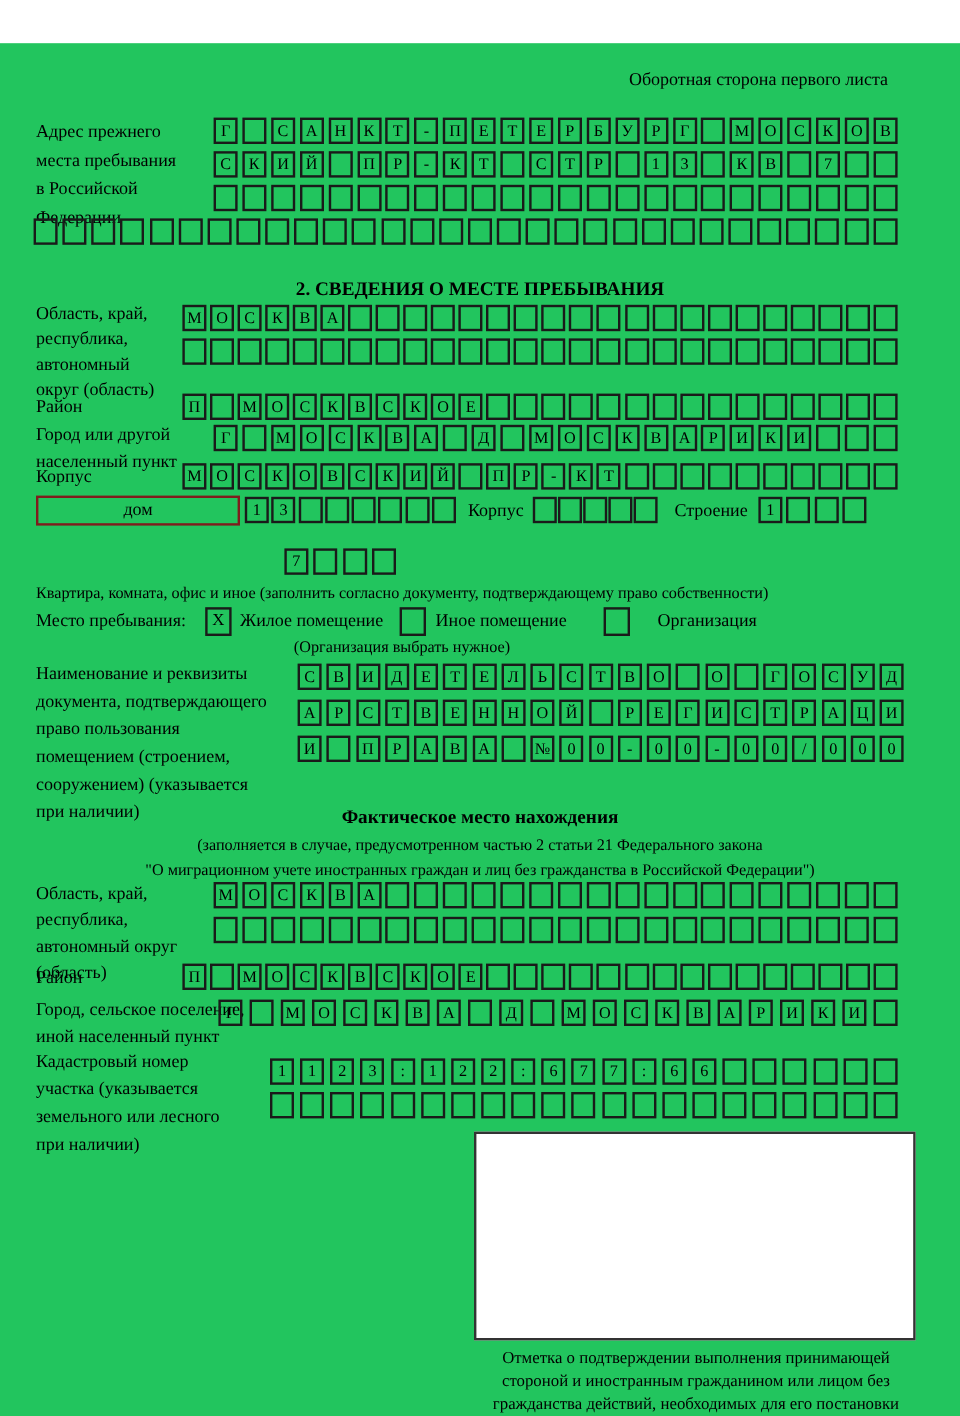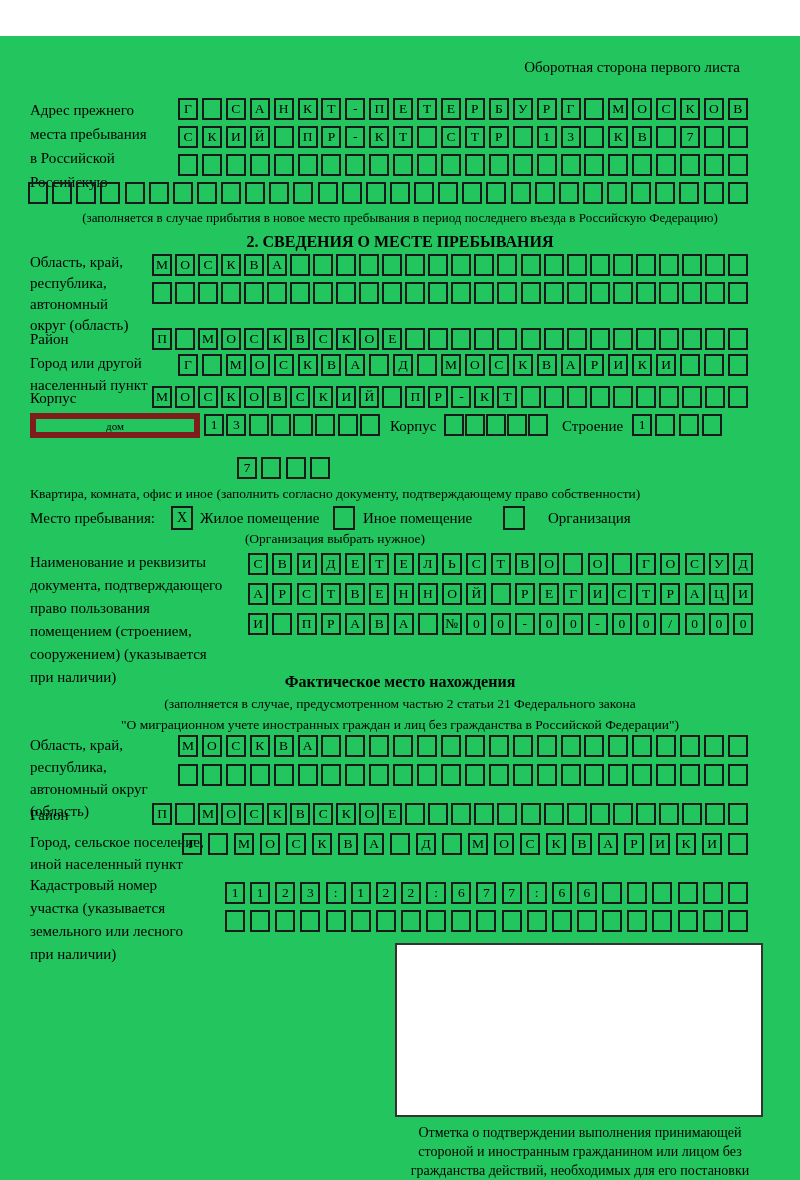--- a/index.html
+++ b/index.html
@@ -15,42 +15,42 @@
   }
   .label { font-size:15px; line-height:21px; }
   .lh23 { line-height:23px; }
   .lh22 { line-height:22px; }
   .lh24 { line-height:24px; }
   .note { font-size:13px; }
   .note2 { font-size:13.5px; }
   .center { left:0; width:800px; text-align:center; }
   .title { font-size:16px; font-weight:bold; }
   .widebox {
-    border:6px solid #7f1d1d; display:flex; align-items:center; justify-content:center;
-    font-size:11px;
+    border:2px solid #7f1d1d; display:flex; align-items:center; justify-content:center;
+    font-size:15px;
   }
   .checkbox {
     width:22px; height:24px; border:2px solid #1a1a1a;
     display:flex; align-items:center; justify-content:center; font-size:14px;
   }
   .stamp-rect { border:2px solid #333; background:#fff; }
   .stampnote { font-size:14px; line-height:19px; text-align:center; }
 </style>
 </head>
 <body>
 
 <div class="page">
 
   <div class="abs label" style="top:21px; left:440px; width:300px; text-align:right;">Оборотная сторона первого листа</div>
 
   <div class="abs label lh24" style="top:62px; left:30px; width:160px;">
       <div>Адрес прежнего</div>
       <div>места пребывания</div>
       <div>в Российской</div>
-      <div>Российскую</div>
+      <div>Федерации</div>
     </div>
   <div class="abs cellrow" style="top:62px; left:178px; width:570px;">
       <span class="cell">Г</span>
       <span class="cell"></span>
       <span class="cell">С</span>
       <span class="cell">А</span>
       <span class="cell">Н</span>
       <span class="cell">К</span>
       <span class="cell">Т</span>
       <span class="cell">-</span>
@@ -148,21 +148,20 @@
       <span class="cell"></span>
       <span class="cell"></span>
       <span class="cell"></span>
       <span class="cell"></span>
       <span class="cell"></span>
       <span class="cell"></span>
       <span class="cell"></span>
       <span class="cell"></span>
       <span class="cell"></span>
     </div>
-  <div class="abs note center" style="top:174px;">(заполняется в случае прибытия в новое место пребывания в период последнего въезда в Российскую Федерацию)</div>
 
   <div class="abs title center" style="top:197px;">2. СВЕДЕНИЯ О МЕСТЕ ПРЕБЫВАНИЯ</div>
 
   <div class="abs label" style="top:216px; left:30px; width:130px;">
       <div>Область, край,</div>
       <div>республика,</div>
       <div>автономный</div>
       <div>округ (область)</div>
     </div>
   <div class="abs cellrow" style="top:218px; left:152px; width:596px;">

